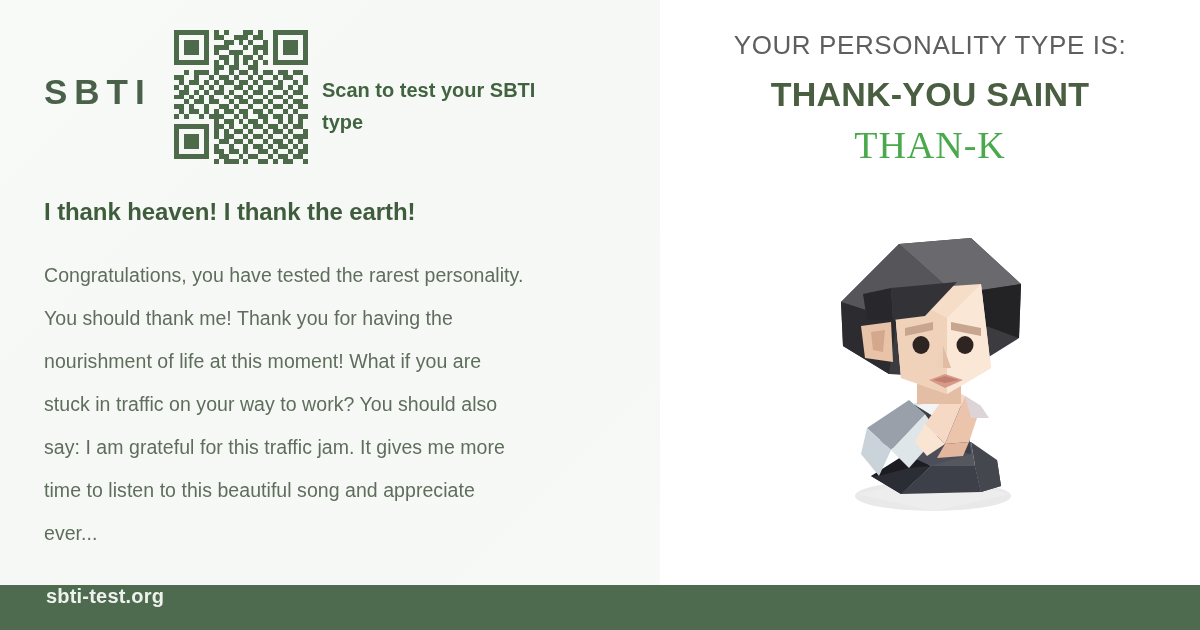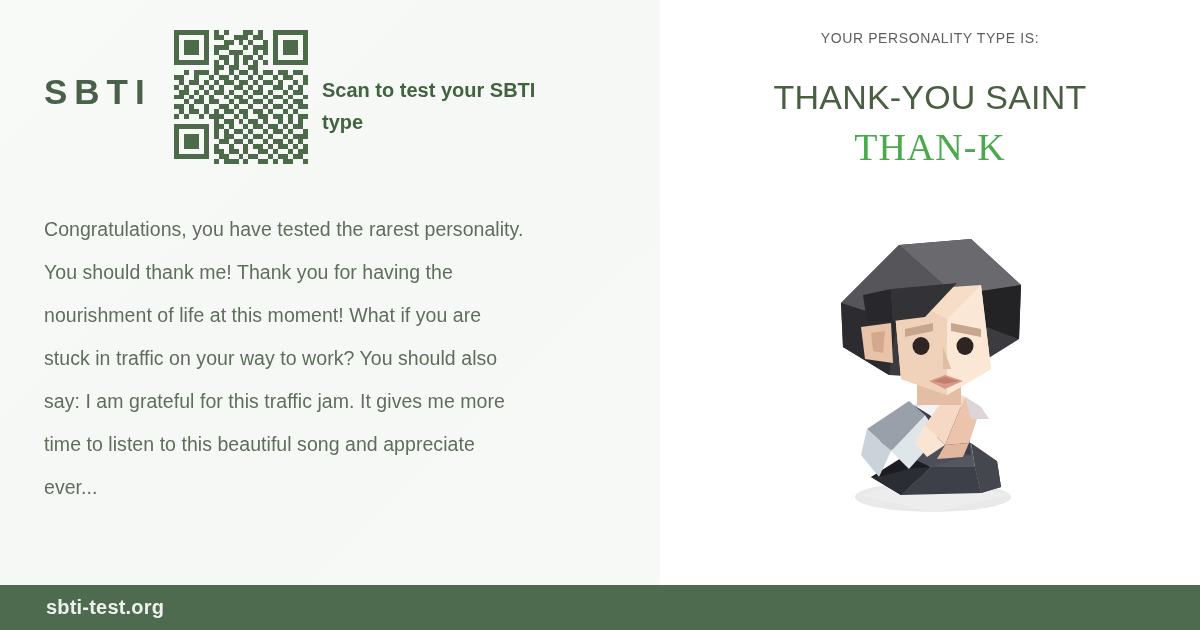--- a/index.html
+++ b/index.html
@@ -84,33 +84,33 @@
     width:540px;
     height:585px;
     background:#ffffff;
     box-sizing:border-box;
     padding:30px 20px 0 20px;
     display:flex;
     flex-direction:column;
     align-items:center;
   }
   .type-label{
-    font-size:14px;
+    font-size:26px;
     color:#5e5e5e;
     letter-spacing:0.6px;
     text-align:center;
     line-height:1.2;
   }
   .type-name{
     font-size:34px;
-    font-weight:normal;
+    font-weight:bold;
     color:#4a5f41;
     letter-spacing:0.2px;
     text-align:center;
-    margin-top:32px;
+    margin-top:15px;
     line-height:1.1;
   }
   .type-code{
     font-size:38px;
     color:#49a94c;
     letter-spacing:1px;
     text-align:center;
     margin-top:11px;
     line-height:1.1;
     font-family:Liberation Serif, serif;
@@ -123,21 +123,21 @@
     width:100%;
     margin-top:-6px;
   }
   .figure-wrap svg{display:block;}
   
   .footer{
     width:1200px;
     height:45px;
     background:#4e6a4f;
     display:flex;
-    align-items:center;
+    align-items:flex-start;
     box-sizing:border-box;
     padding-left:46px;
   }
   .footer-url{
     color:#eef2ee;
     font-size:20px;
     font-weight:bold;
     letter-spacing:0.2px;
   }
 </style>
@@ -540,20 +540,21 @@
                 <rect x="22" y="26" width="1" height="1"></rect>
                 <rect x="23" y="26" width="1" height="1"></rect>
                 <rect x="26" y="26" width="1" height="1"></rect>
               </g>
           </svg>
         </div>
 
         <div class="scan-text">Scan to test your SBTI type</div>
       </div>
 
+      <div class="headline">I thank heaven! I thank the earth!</div>
 
       <div class="body-copy"> Congratulations, you have tested the rarest personality. You should thank me! Thank you for having the nourishment of life at this moment! What if you are stuck in traffic on your way to work? You should also say: I am grateful for this traffic jam. It gives me more time to listen to this beautiful song and appreciate ever...</div>
     </div>
 
     <div class="right-panel">
 
       <div class="type-label">YOUR PERSONALITY TYPE IS:</div>
 
       <div class="type-name">THANK-YOU SAINT</div>
 

